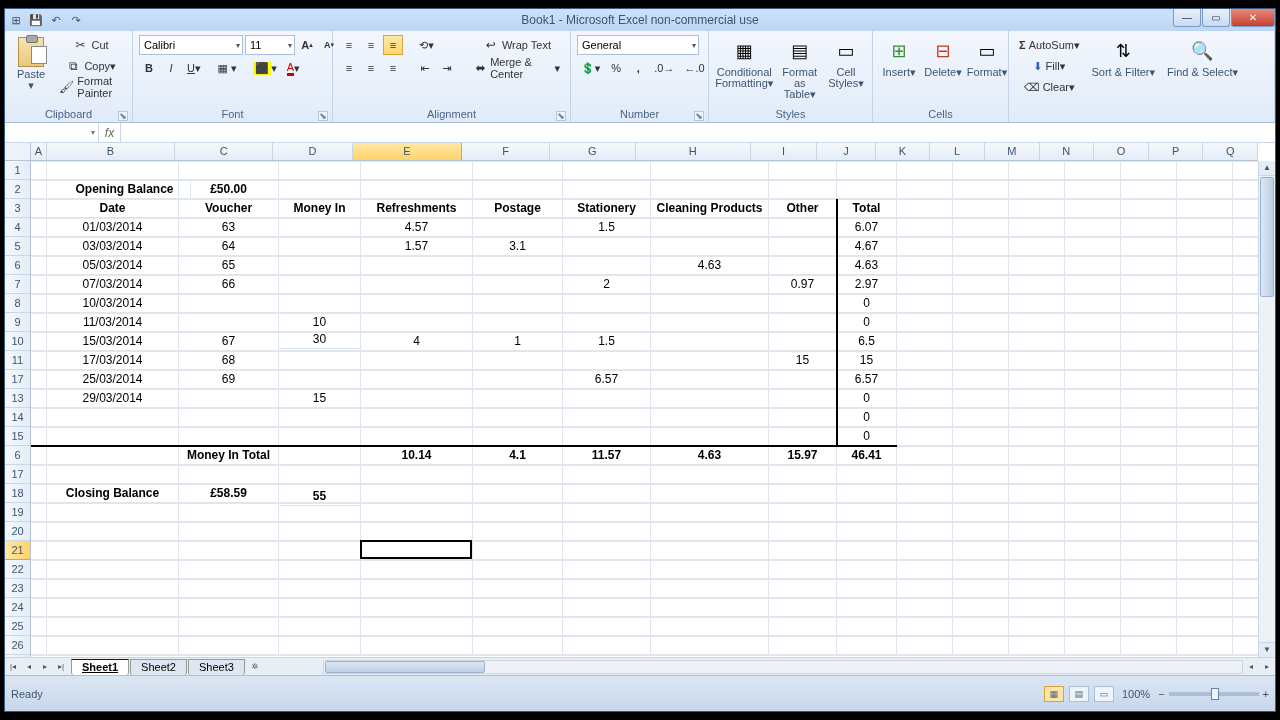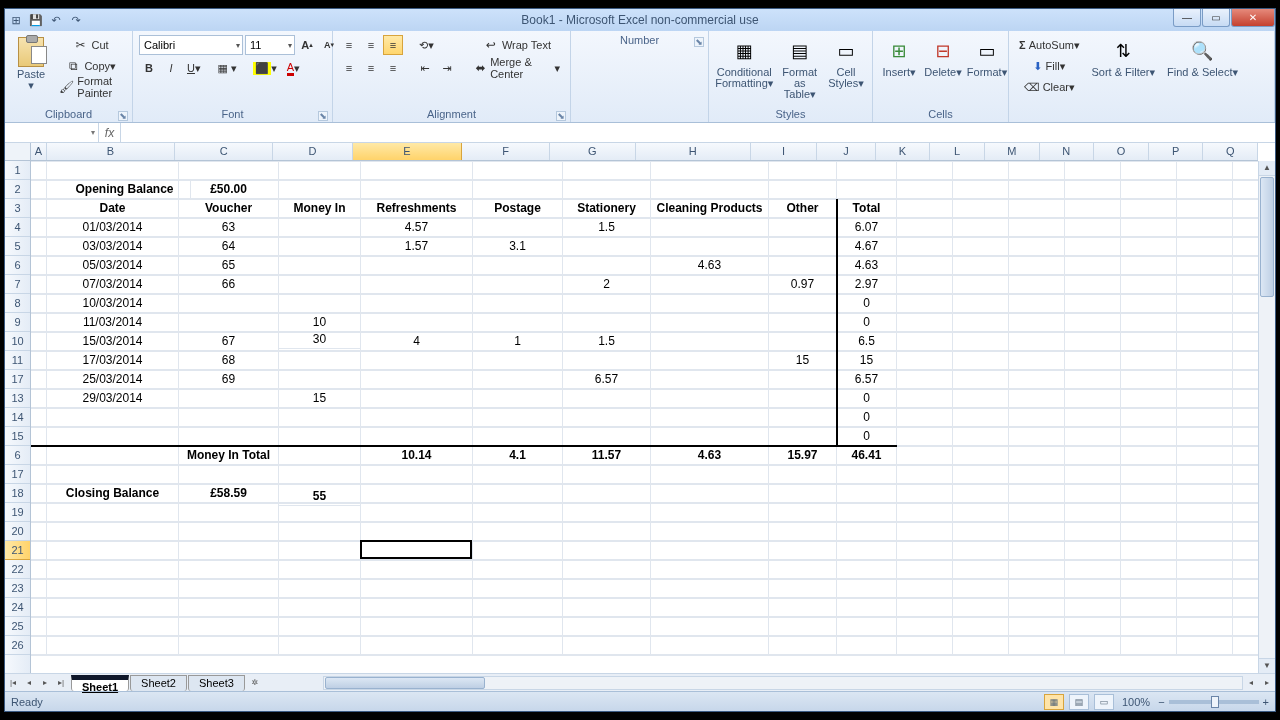--- a/index.html
+++ b/index.html
@@ -65,27 +65,27 @@
   .active-cell-border { position:absolute;border:2px solid #000;pointer-events:none;z-index:5;}
   .scroll-v { position:absolute;right:0;top:18px;bottom:0;width:17px;background:#eef2f7;border-left:1px solid #c8d6e6;}
   .scroll-v .thumb { position:absolute;left:1px;right:1px;top:16px;height:120px;background:linear-gradient(90deg,#dce7f4,#becfe4);border:1px solid #99b2cf;border-radius:2px;}
   .scroll-v .arr { height:15px;background:#e4ecf6;border-bottom:1px solid #c8d6e6;text-align:center;font-size:8px;line-height:14px;color:#555;}
   .scroll-v .arr.bot{position:absolute;bottom:0;left:0;right:0;border-top:1px solid #c8d6e6;border-bottom:none;}
 
   
   .sheettabs { height:18px;background:#e8eef6;border-top:1px solid #c8d6e6;display:flex;align-items:center;}
   .navarr { width:16px;height:16px;text-align:center;font-size:8px;color:#555;cursor:pointer;line-height:15px;}
   .sheettab { height:16px;padding:0 10px;font-size:11px;background:#fff;border:1px solid #999;border-bottom:none;margin-top:1px;line-height:14px;cursor:pointer;border-radius:0 0 3px 3px;}
-  .sheettab.active { background:#fff;font-weight:bold;border-top:5px solid #0f172a;position:relative;z-index:1;text-decoration:underline;}
+  .sheettab.active { background:#fff;font-weight:bold;border-top:1px solid #0f172a;position:relative;z-index:1;text-decoration:underline;}
   .sheettab.inactive { background:#dde6f1; }
   .htrack { flex:1;margin-left:60px;height:14px;background:#eef2f7;border:1px solid #c8d6e6;position:relative;}
   .htrack .thumb { position:absolute;left:1px;top:0;bottom:0;width:160px;background:linear-gradient(#dce7f4,#becfe4);border:1px solid #99b2cf;border-radius:2px;}
 
   
-  .statusbar { height:20px;background:linear-gradient(#dbe6f3,#c7d7ea);border-top:1px solid #a9bfd8;display:flex;align-items:center;justify-content:space-between;font-size:11px;color:#3d5573;padding:0 6px;}
+  .statusbar { height:36px;background:linear-gradient(#dbe6f3,#c7d7ea);border-top:1px solid #a9bfd8;display:flex;align-items:center;justify-content:space-between;font-size:11px;color:#3d5573;padding:0 6px;}
   .zoom { display:flex;align-items:center;gap:4px;}
   .zslider { width:90px;height:4px;background:#a9bfd8;position:relative;}
   .zslider .zh { width:8px;height:12px;background:#eef4fb;border:1px solid #6a85a8;position:absolute;left:42px;top:-4px;}
   .viewbtn { width:20px;height:16px;border:1px solid #a9bfd8;background:#eef4fb;margin-left:1px;display:inline-flex;align-items:center;justify-content:center;font-size:9px;color:#567;}
   .viewbtn.active{background:#ffe4a8;border-color:#d8a43c;}
 
   
   .clipboard-ic { width:26px;height:30px;background:linear-gradient(#f7e3b0,#e9c978);border:1px solid #b89044;position:relative;}
   .clipboard-ic::before{content:"";position:absolute;top:-3px;left:7px;width:10px;height:6px;background:#aaa;border:1px solid #777;border-radius:2px;}
   .clipboard-ic::after{content:"";position:absolute;bottom:2px;right:-4px;width:14px;height:16px;background:#fff;border:1px solid #888;}
@@ -182,20 +182,32 @@
         <div class="sep"></div>
         <div class="col" style="gap:3px">
           <div class="smbtn"><span class="ic16">↩</span>&nbsp;<span>Wrap Text</span></div>
           <div class="smbtn"><span class="ic16">⬌</span>&nbsp;<span>Merge &amp; Center</span> ▾</div>
         </div>
       </div>
       <div class="group-label"><span>Alignment</span><span class="dlg">⬊</span></div>
     </div>
 
     <div class="group" style="width:138px">
+      <div class="group-body col" style="gap:3px">
+        <div class="combo" style="width:122px">General</div>
+        <div class="row">
+          <div class="smbtn">💲▾</div>
+          <div class="smbtn">%</div>
+          <div class="smbtn">
+              <b>,</b>
+            </div>
+          <div class="smbtn">.0→</div>
+          <div class="smbtn">←.0</div>
+        </div>
+      </div>
       <div class="group-label"><span>Number</span><span class="dlg">⬊</span></div>
     </div>
 
     <div class="group" style="width:164px">
       <div class="group-body">
         <div class="bigbtn">
             <div class="ic">▦</div>
             <div class="lbl"><span>Conditional Formatting</span>▾</div>
           </div>
         <div class="bigbtn">

